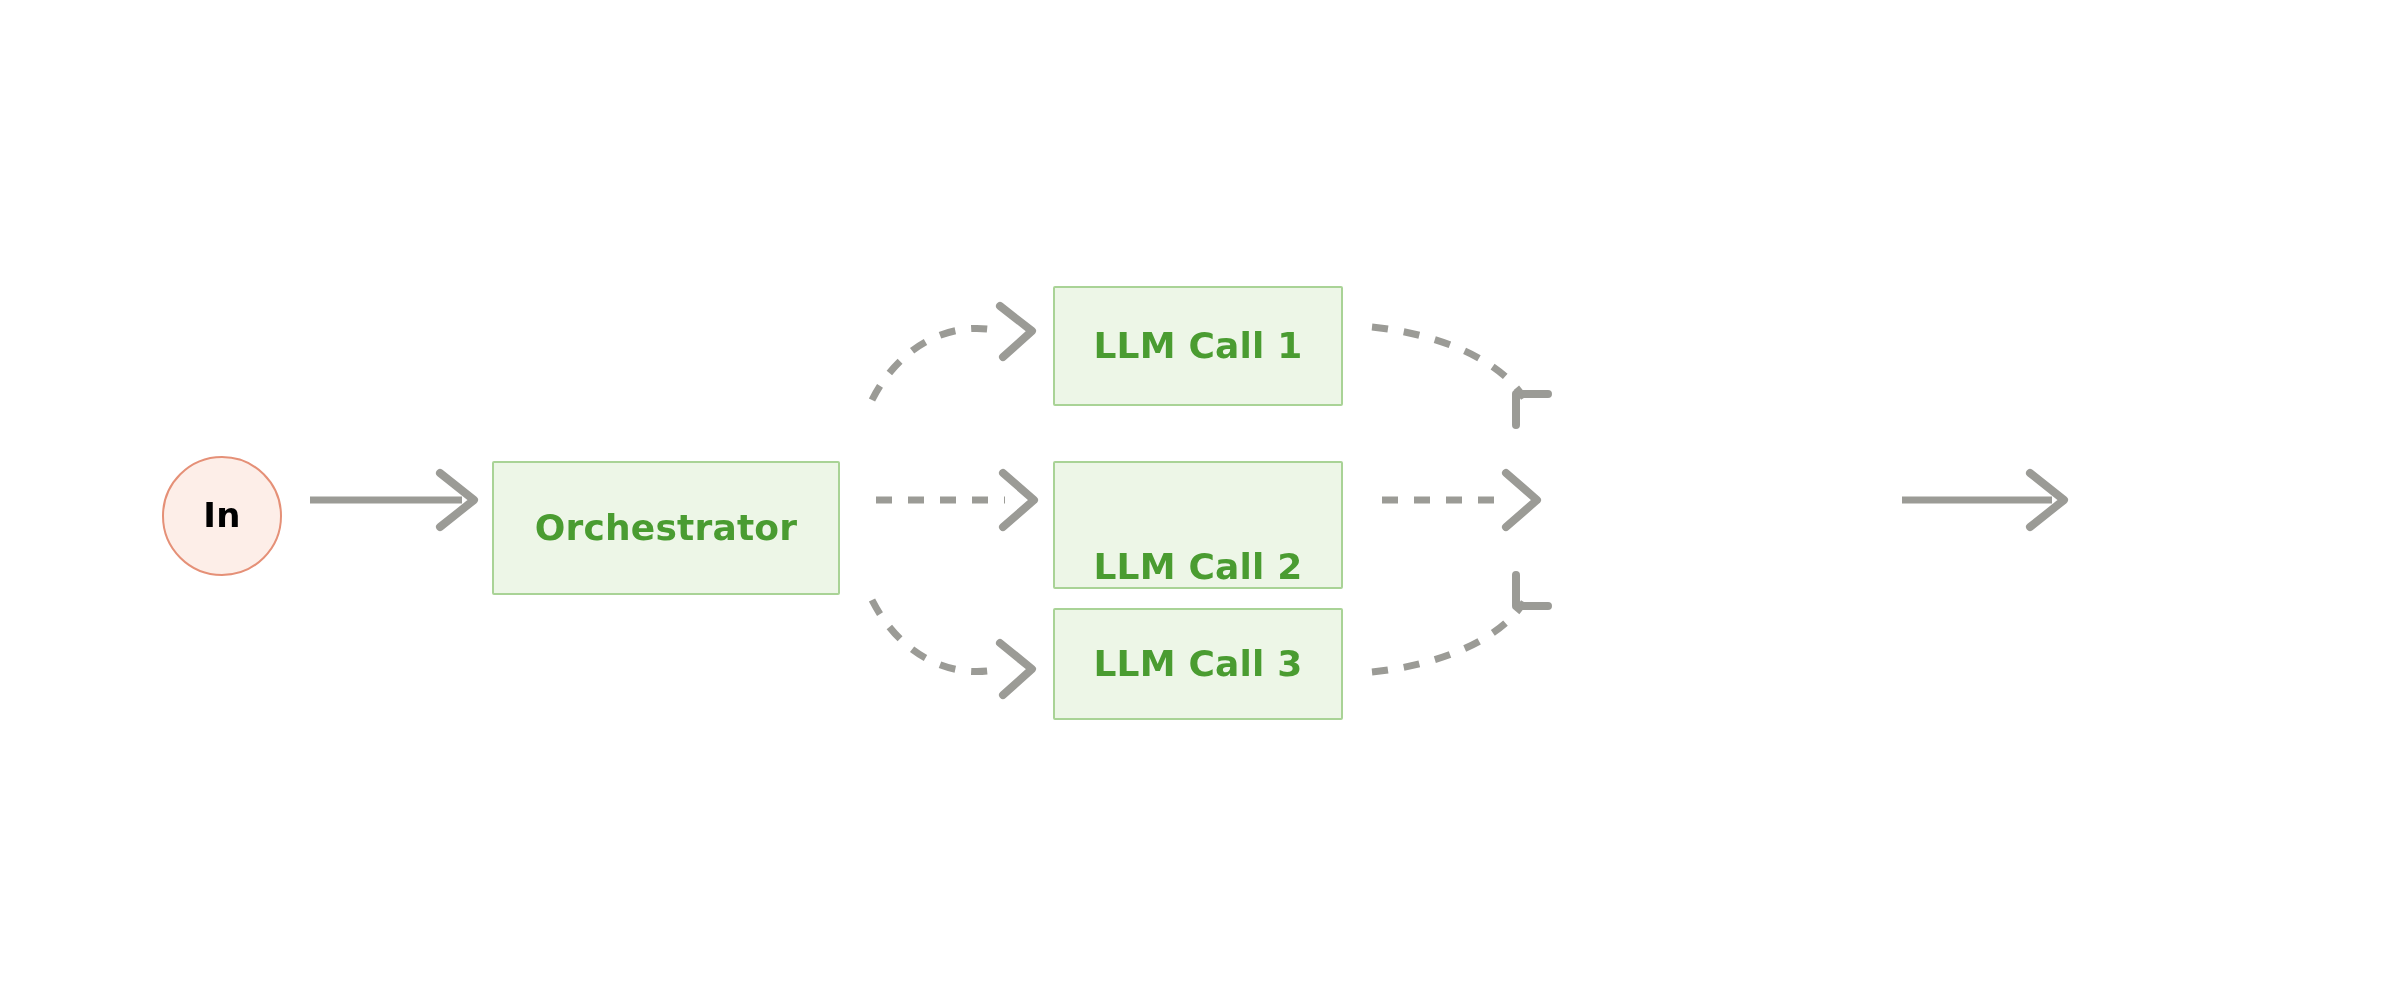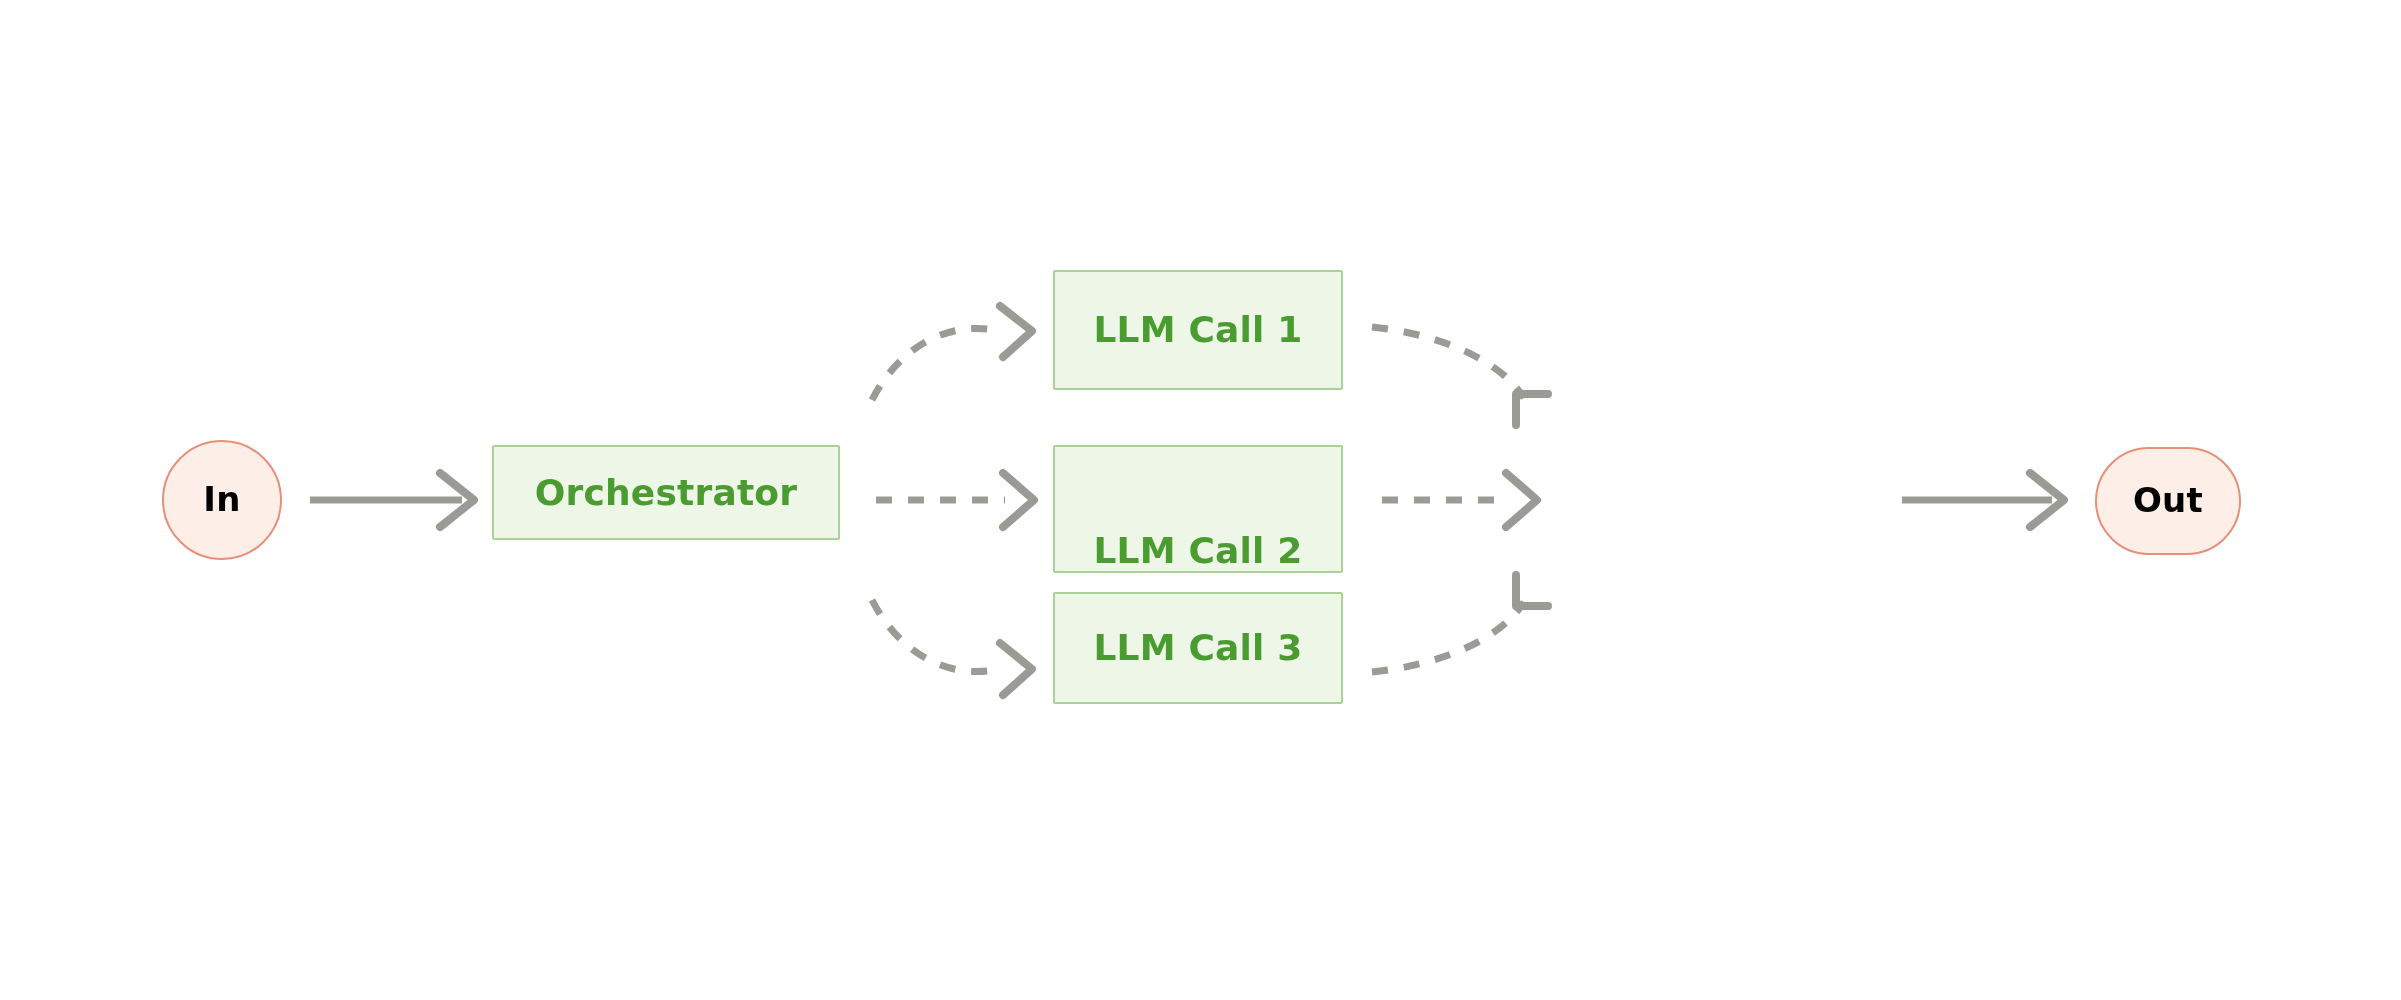--- a/index.html
+++ b/index.html
@@ -28,20 +28,21 @@
   }
   .node {
     position: absolute;
     display: flex;
     align-items: center;
     justify-content: center;
     box-sizing: border-box;
     text-align: center;
     line-height: 1.1;
     white-space: nowrap;
+    margin-top: 16px;
   }
   .node-label {
     display: block;
     font-weight: 700;
     letter-spacing: 0.2px;
   }
   
   .terminal {
     background: #fdeee8;
     border: 2px solid #e59077;
@@ -112,34 +113,31 @@
     <g>
       <line x1="1902" y1="500" x2="2052" y2="500" stroke="#9b9b96" stroke-width="7" stroke-linecap="butt"></line>
       <polyline points="2030,473 2064,500 2030,527" fill="none" stroke="#9b9b96" stroke-width="8" stroke-linecap="round" stroke-linejoin="round"></polyline>
     </g>
   </svg>
 
   <div class="node terminal terminal-circle" style="left:162px; top:440px; width:120px; height:120px;">
     <span class="node-label">In</span>
   </div>
 
-  <div class="node process" style="left:492px; top:445px; width:348px; height:95px;">
+  <div class="node process" style="left:492px; top:445px; width:348px; height:134px;">
     <span class="node-label">Orchestrator</span>
   </div>
 
   <div class="node process" style="left:1053px; top:270px; width:290px; height:120px;">
     <span class="node-label">LLM Call 1</span>
   </div>
 
   <div class="node process" style="left:1053px; top:445px; width:290px; height:128px;align-items:flex-end;">
     <span class="node-label">LLM Call 2</span>
   </div>
 
   <div class="node process" style="left:1053px; top:592px; width:290px; height:112px;">
     <span class="node-label">LLM Call 3</span>
   </div>
 
 
-  <div class="node terminal terminal-pill" style="left:2095px; top:447px; width:146px; height:108px;">
-    <span class="node-label">Out</span>
-  </div>
 
 </div>
 
 </body></html>

